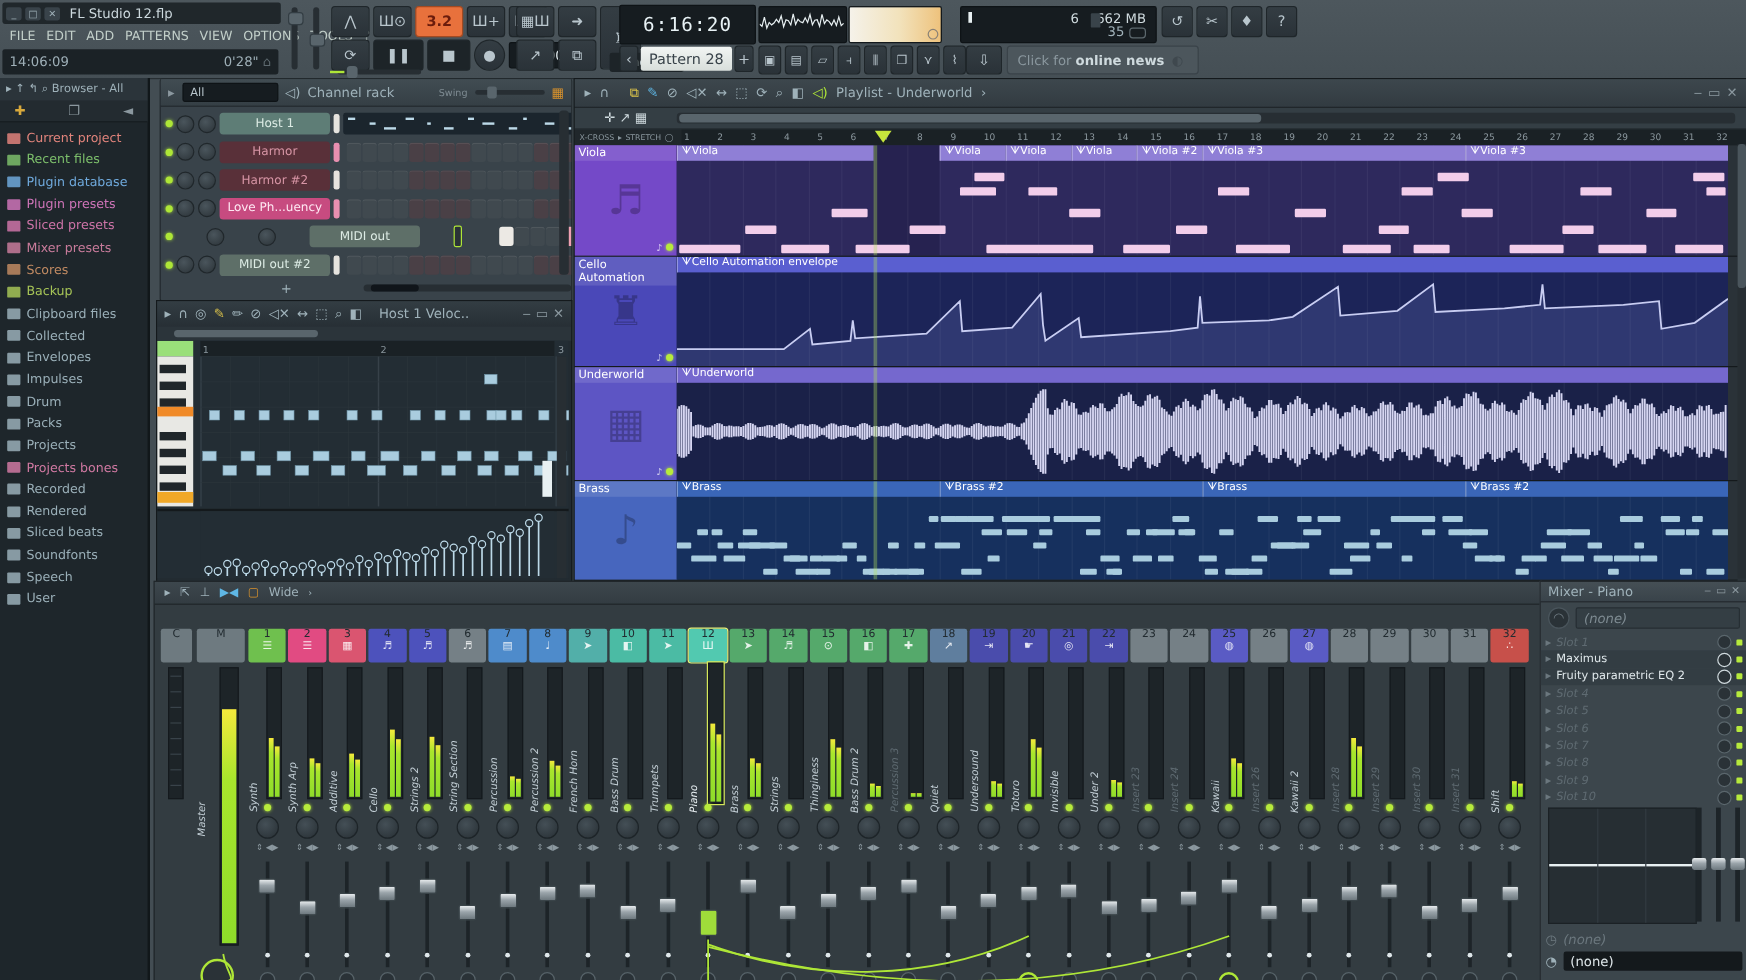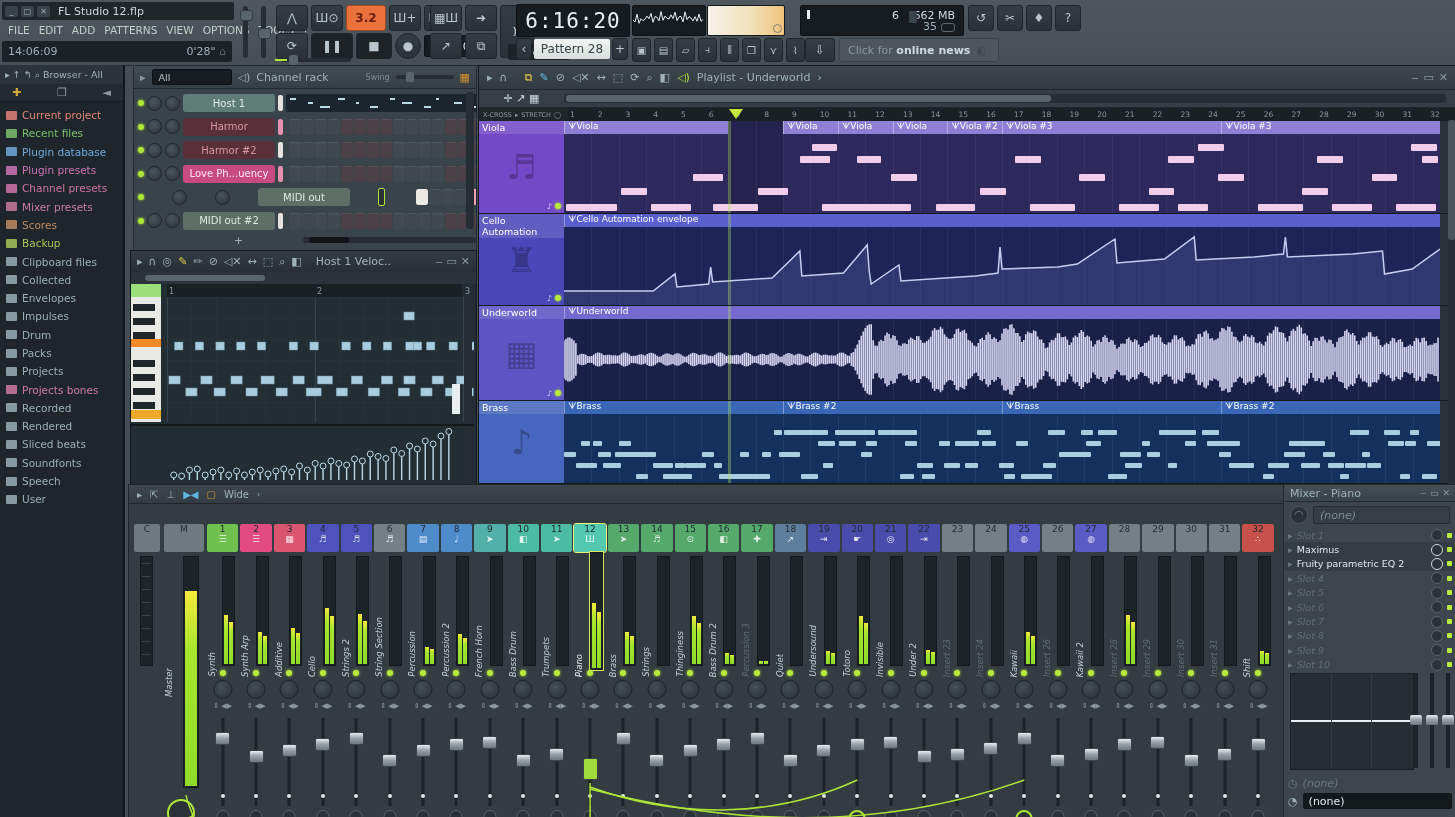--- a/index.html
+++ b/index.html
@@ -9,21 +9,21 @@
   
   #toolbar{position:absolute;left:0;top:0;width:1455px;height:65px;background:linear-gradient(#4d575d,#454f55);border-bottom:1px solid #272e32;}
   #titlebar{position:absolute;left:2px;top:2px;width:232px;height:18px;background:#20272b;border-radius:2px;display:flex;align-items:center;}
   .winbtn{width:13px;height:11px;margin-left:3px;background:#39434a;border-radius:2px;color:#9fb0b8;font-size:8px;line-height:11px;text-align:center;}
   #menubar{position:absolute;left:2px;top:22px;width:232px;height:16px;display:flex;gap:9px;align-items:center;padding-left:6px;color:#c2cfc9;font-size:10.5px;}
   #hintbar{position:absolute;left:2px;top:41px;width:230px;height:21px;background:#1b2226;border-radius:2px;display:flex;align-items:center;justify-content:space-between;padding:0 6px;color:#9fb0b8;box-sizing:border-box;}
   .vslider{position:absolute;width:5px;background:#272e33;border-radius:3px;}
   .vslider .handle{position:absolute;left:-3px;width:11px;height:9px;background:#59656c;border-radius:3px;border:1px solid #333d43;}
   .tbtn{width:30px;height:24px;background:linear-gradient(#343d43,#2a3238);border:1px solid #1f262a;border-radius:3px;color:#b9c6cd;display:inline-flex;align-items:center;justify-content:center;font-size:12px;}
   #posdisplay{background:#e8713c;color:#6b1c0c;font-weight:bold;border-radius:3px;border:1px solid #a34a22;}
-  #timedisplay{font-family:"DejaVu Sans Mono",monospace;color:#e8f2f5;font-size:21px;letter-spacing:1px;}
+  #timedisplay{font-family:"DejaVu Sans Mono",monospace;color:#e8f2f5;font-size:16px;letter-spacing:1px;}
   #patternfield{background:linear-gradient(#f2f5f3,#d8dedb);color:#39434a;border-radius:2px;display:flex;align-items:center;justify-content:center;font-size:12px;}
   .news{background:#4c565c;border:1px solid #3a4349;border-radius:3px;color:#8b989f;display:flex;align-items:center;padding:0 8px;gap:6px;}
   .news b{color:#cfdade;font-weight:bold;}
   
   #browser{position:absolute;left:0;top:65px;width:123px;height:752px;background:#1e262b;border-right:2px solid #11171a;}
   .bitem{display:flex;align-items:center;gap:5px;height:18.3px;padding-left:6px;font-size:10.5px;cursor:default;white-space:nowrap;}
   .bicon{width:11px;height:9px;border-radius:1px;flex:0 0 auto;}
   
   .wtitle{color:#9fb2ba;font-size:11px;}
   
@@ -203,21 +203,21 @@
         <div class="bitem">
           <span class="bicon" style="background: rgb(111, 169, 220); opacity: 0.85;"></span>
           <span style="color: rgb(111, 169, 220);">Plugin database</span>
         </div>
         <div class="bitem">
           <span class="bicon" style="background: rgb(206, 116, 184); opacity: 0.85;"></span>
           <span style="color: rgb(206, 116, 184);">Plugin presets</span>
         </div>
         <div class="bitem">
           <span class="bicon" style="background: rgb(206, 116, 168); opacity: 0.85;"></span>
-          <span style="color: rgb(206, 116, 168);">Channel presets</span>
+          <span style="color: rgb(206, 116, 168);">Sliced presets</span>
         </div>
         <div class="bitem">
           <span class="bicon" style="background: rgb(200, 123, 155); opacity: 0.85;"></span>
           <span style="color: rgb(200, 123, 155);">Mixer presets</span>
         </div>
         <div class="bitem">
           <span class="bicon" style="background: rgb(192, 138, 98); opacity: 0.85;"></span>
           <span style="color: rgb(192, 138, 98);">Scores</span>
         </div>
         <div class="bitem">

